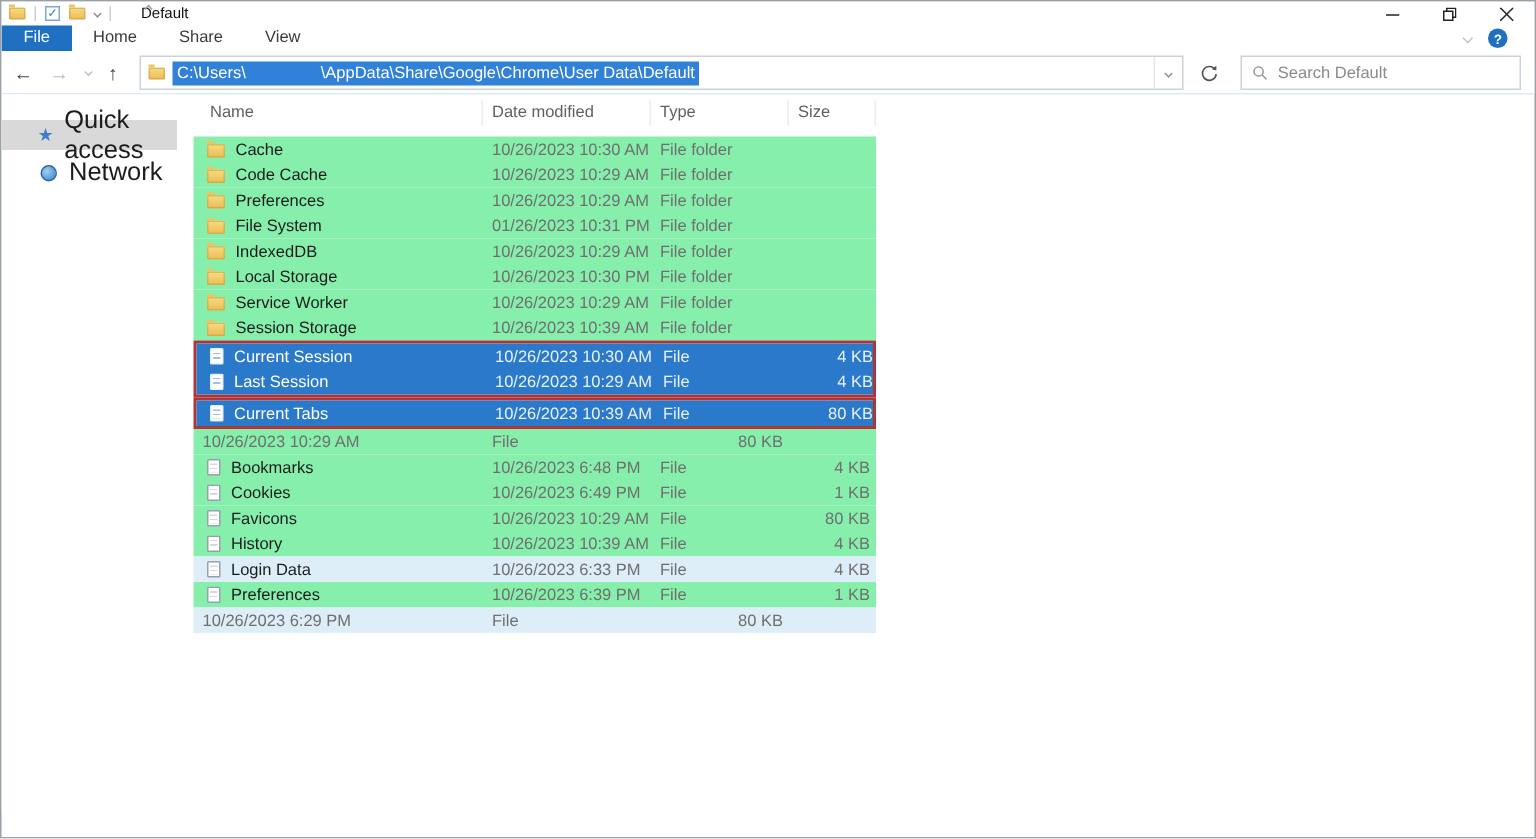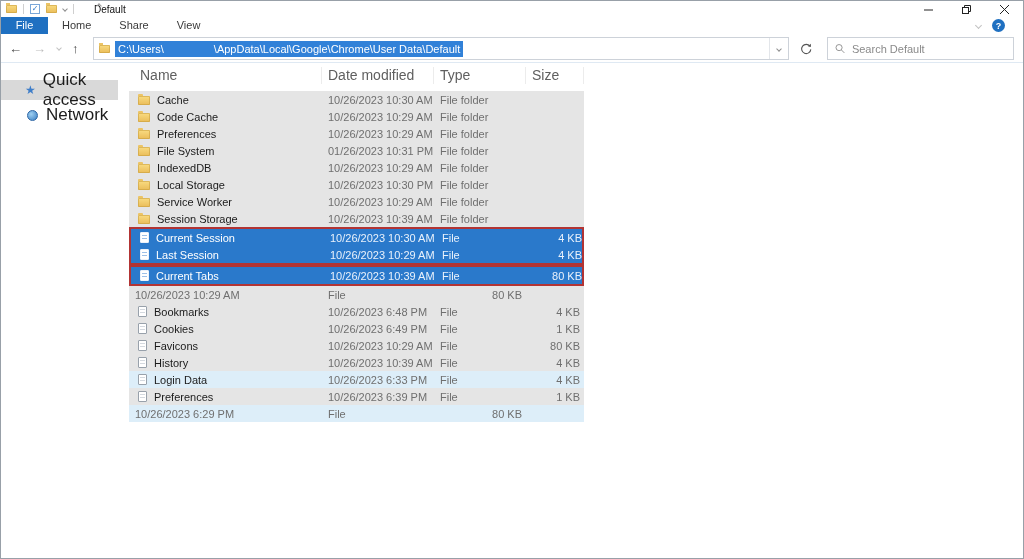--- a/index.html
+++ b/index.html
@@ -64,28 +64,28 @@
   .star-icon::before { content:"\2605"; }
   .monitor-icon { width:12px; height:8px; border:1px solid #8aa0b8;
                   background:linear-gradient(#eef4fb,#cfdff0); position:relative; }
   .monitor-icon::after { content:""; position:absolute; left:3px; bottom:-3px; width:4px; height:2px; background:#8aa0b8; }
   .globe-icon { width:11px; height:11px; border-radius:50%; border:1px solid #2d66a5;
                 background:radial-gradient(circle at 35% 35%, #9fd0f2, #3a7ec2); }
 
   
   #fileheader { position:absolute; left:125px; top:62px; width:458px; height:25px;
                 display:grid; grid-template-columns:196px 112px 92px 58px;
-                align-items:center; font-size:14px; color:#5f5f5f; }
+                align-items:center; font-size:11px; color:#5f5f5f; }
   .hcell { border-right:1px solid #ececec; height:17px; line-height:17px; padding-left:6px; }
   .hcell.c0 { padding-left:14px; }
   #sort-caret { position:absolute; left:96px; top:3px; }
 
   #file-list { position:absolute; left:128px; top:90px; width:455px; }
   .row { display:grid; grid-template-columns:193px 112px 92px 58px; height:17px;
-         align-items:center; font-size:11px; color:#6f6f6f; background:#e5e5e5; }
+         align-items:center; font-size:11px; color:#6f6f6f; background:#86efac; }
   .cell.c0 { display:flex; align-items:center; gap:7px; padding-left:9px; color:#1b1b1b;
              overflow:hidden; white-space:nowrap; }
   .cell.c1, .cell.c2 { padding-left:6px; white-space:nowrap; }
   .cell.c3 { text-align:right; padding-right:4px; white-space:nowrap; }
   .row.tint { background:#ddeef9; }
   .row.sel { background:#2a79cb; color:#e9f1fb; }
   .row.sel .cell.c0 { color:#fff;align-items:center; }
   .redbox { border:2px solid #b23434; }
 
   
@@ -175,21 +175,21 @@
 
   <div id="toolbar">
     <div class="nav">
       <span class="arrow dark">←</span>
       <span class="arrow dim">→</span>
       <span class="chev small dimmer"></span>
       <span class="arrow dark">↑</span>
     </div>
     <div id="addressbar">
       <span class="mini-folder" style="margin-left:5px;"></span>
-      <span class="addr-sel"><span>C:\Users\</span><span class="redacted"></span><span>\AppData\Local\Google\Chrome\User Data\Default</span></span>
+      <span class="addr-sel"><span>C:\Users\</span><span class="redacted"></span><span>\AppData\Share\Google\Chrome\User Data\Default</span></span>
       <span class="addr-chev">
           <span class="chev small"></span>
         </span>
     </div>
     <span id="refresh-btn">
       <svg width="12" height="12" viewBox="0 0 12 12" fill="none">
         <path d="M9.9 3.2 A4.6 4.6 0 1 0 10.8 6.4" stroke="#555" stroke-width="1.1"></path>
         <path d="M10.9 0.8 L10.9 4 L7.8 3.2 Z" fill="#555"></path>
       </svg>
     </span>

